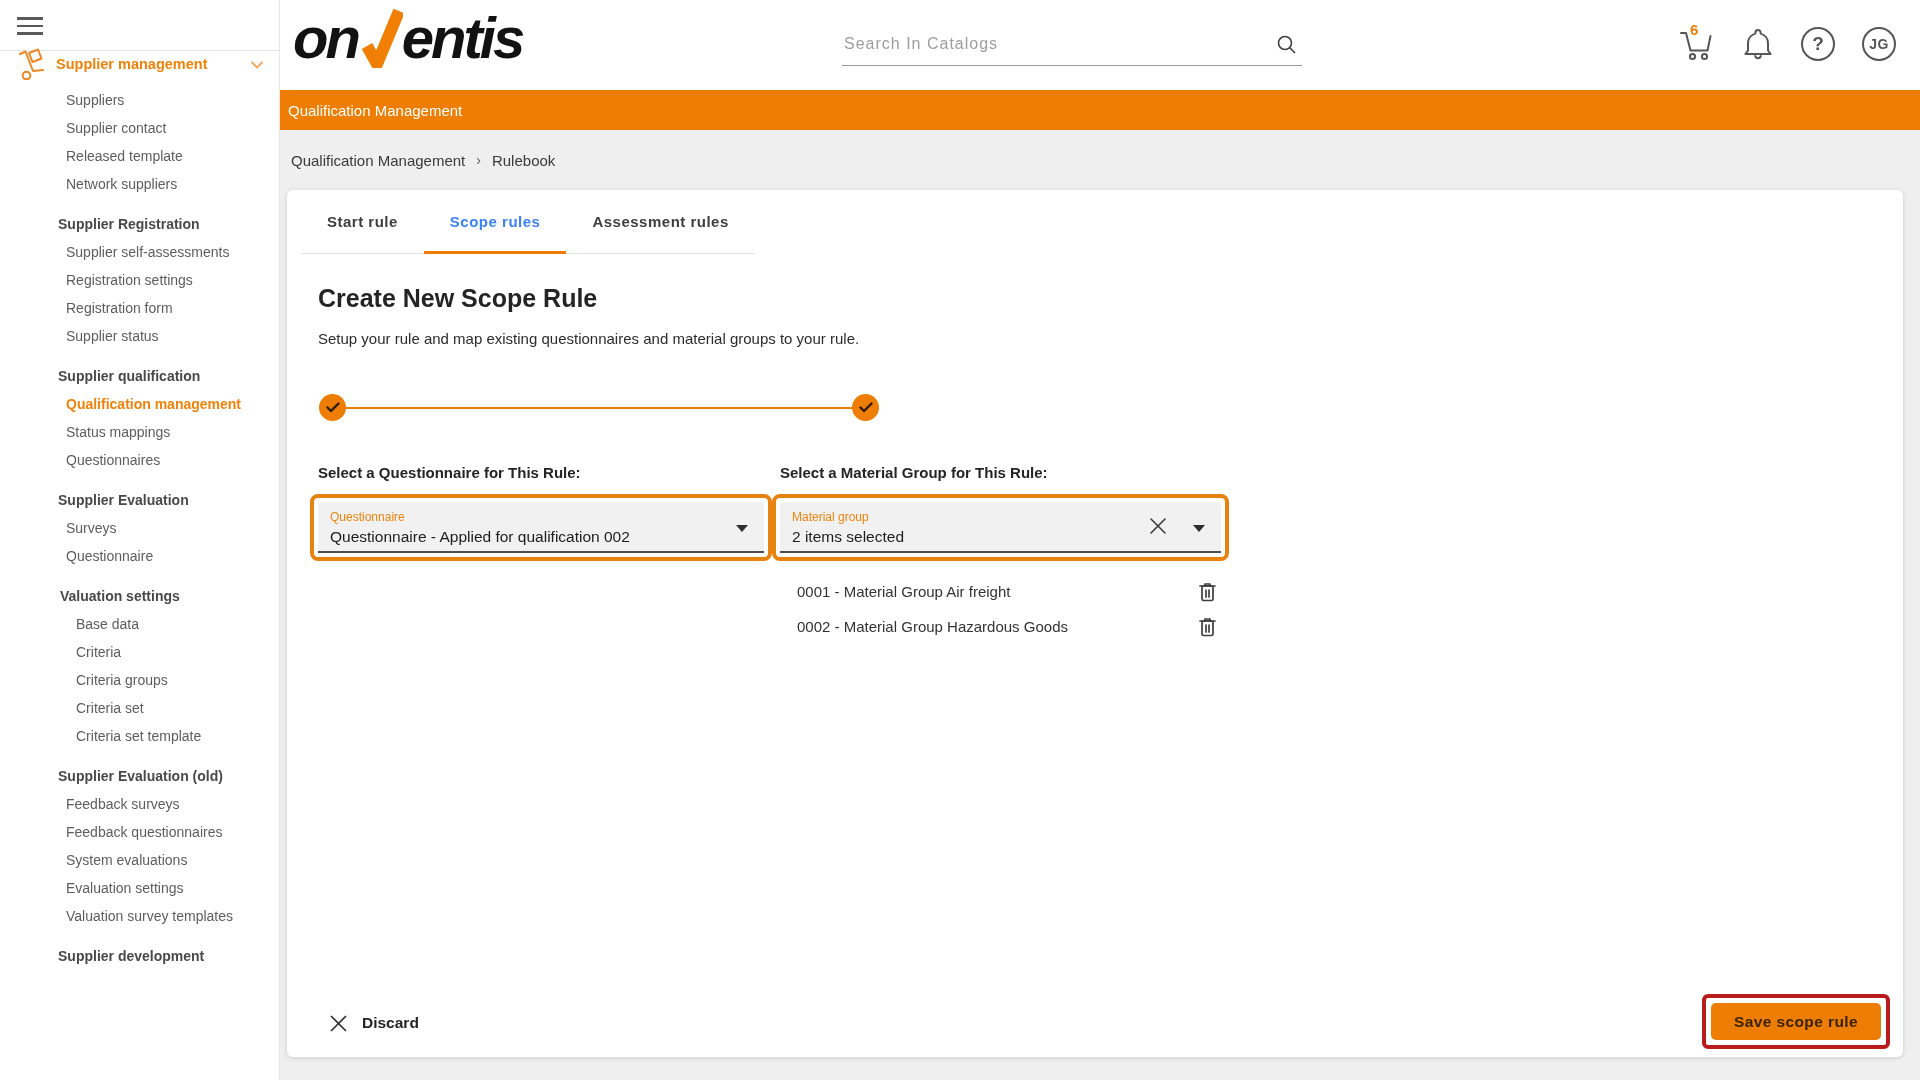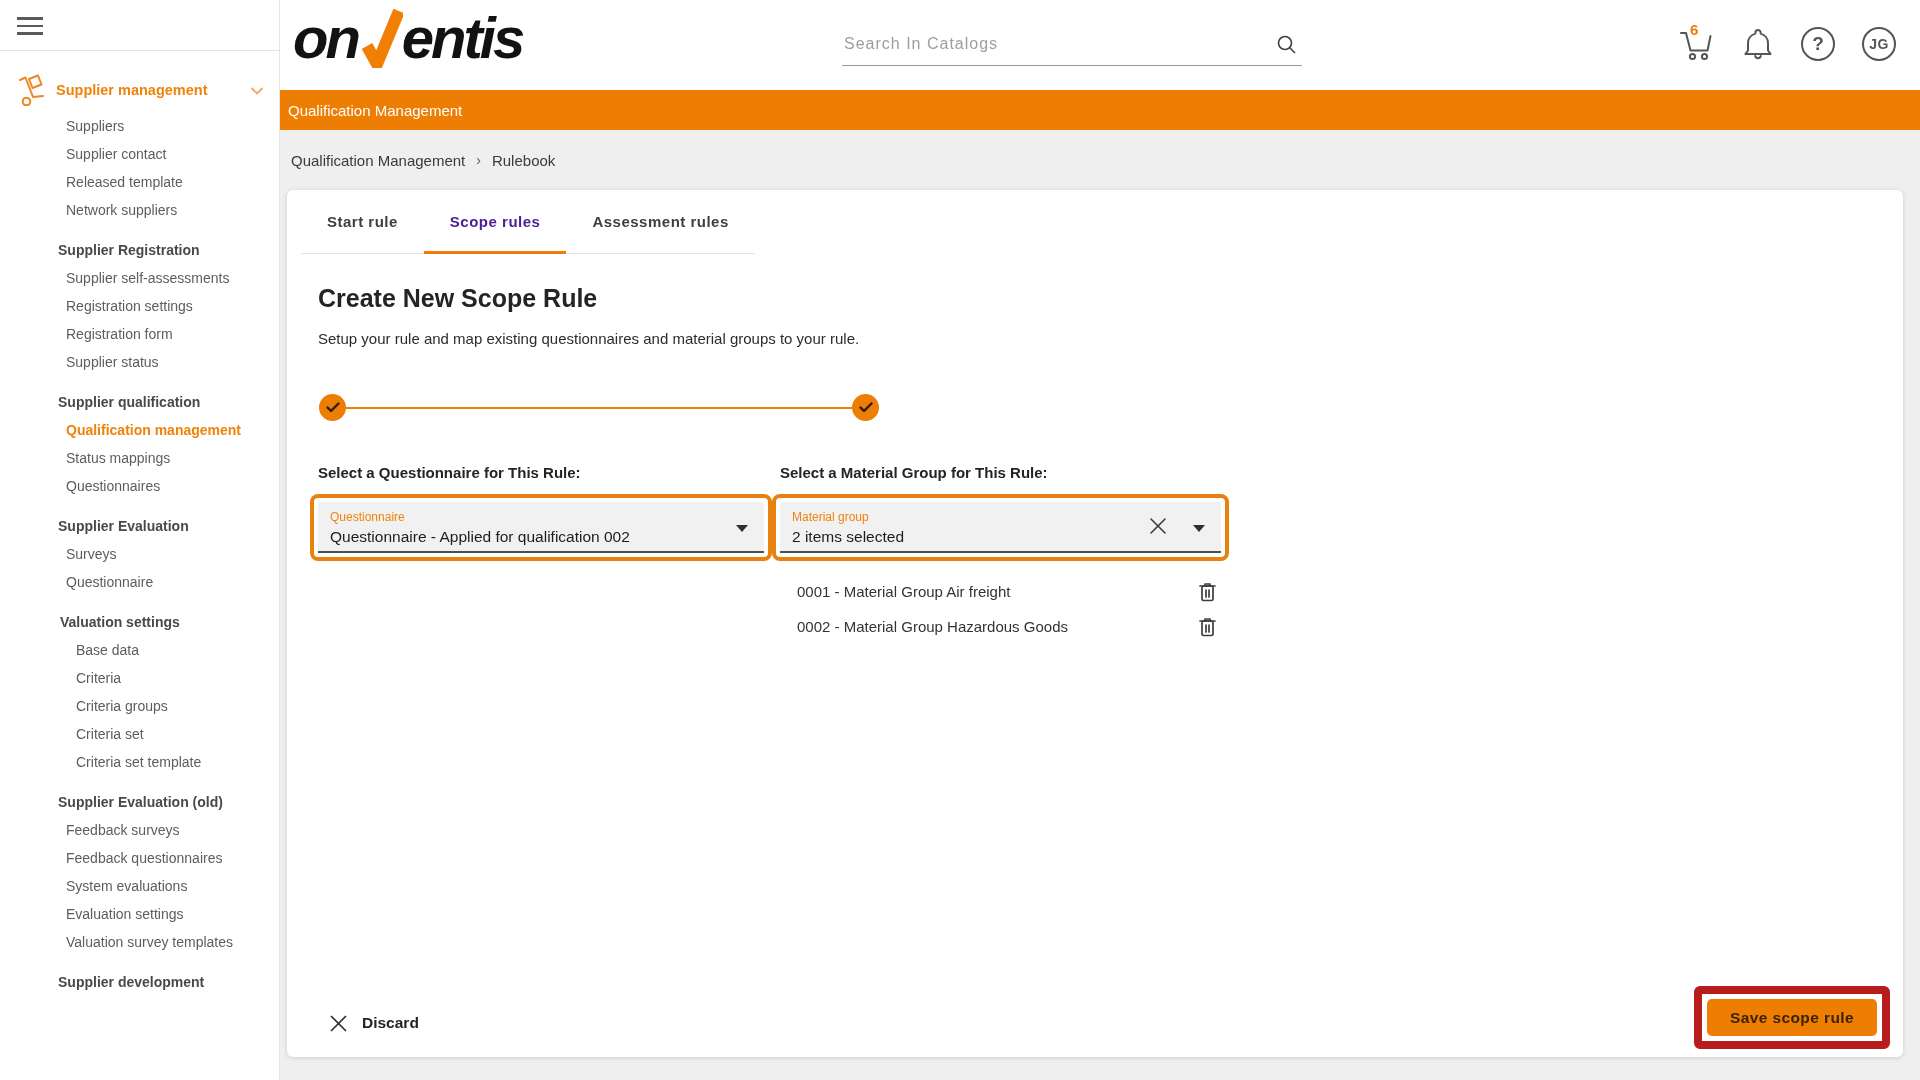--- a/index.html
+++ b/index.html
@@ -8,21 +8,21 @@
     width:1920px; height:1080px; overflow:hidden; position:relative;
     background:#efefef; font-family:"Liberation Sans", sans-serif; color:#2e2e2e;
   }
 
   
   .sidebar { position:absolute; left:0; top:0; width:280px; height:1080px;
     background:#ffffff; border-right:1px solid #e6e6e6; z-index:3; }
   .hamburger { position:absolute; top:17px; left:17px; width:26px; cursor:pointer; }
   .hamburger span { display:block; width:26px; height:2.5px; background:#5a5a5a; margin-bottom:5px; }
   .sidebar-divider { position:absolute; top:50px; left:0; width:280px; border-top:1px solid #e4e4e4; }
-  .nav { position:absolute; top:74px; left:0; right:0; }
+  .nav { position:absolute; top:48px; left:0; right:0; }
   .nav-root { display:flex; align-items:center; height:32px; padding:0 16px 0 15px;
     color:#f0820a; font-weight:bold; font-size:14.5px; cursor:pointer; margin-bottom:6px; }
   .nav-root .root-label { margin-left:9px; }
   .nav-root .chev { margin-left:auto; }
   .nav-item { height:28px; line-height:28px; font-size:14px; color:#5d5d5d;
     white-space:nowrap; cursor:pointer; }
   .nav-item.t-header { margin-top:12px; font-weight:bold; color:#494949; padding-left:58px; cursor:default; }
   .nav-item.t-item { padding-left:66px; }
   .nav-item.t-subheader { margin-top:12px; font-weight:bold; color:#494949; padding-left:60px; cursor:default; }
   .nav-item.t-subitem { padding-left:76px; }
@@ -55,21 +55,21 @@
   .crumbbar .sep { margin:0 11px; color:#5a5a5a; font-size:14px; }
   .crumbbar .crumb { cursor:pointer; }
 
   
   .card { position:absolute; left:287px; top:190px; width:1616px; height:867px;
     background:#ffffff; border-radius:6px; box-shadow:0 1px 5px rgba(0,0,0,0.14); }
   .tabs { display:flex; margin-left:14px; width:fit-content; height:64px;
     border-bottom:1px solid #e2e2e2; }
   .tab { padding:0 26px; display:flex; align-items:center; font-size:15px; font-weight:bold;
     letter-spacing:0.5px; color:#3e3e3e; position:relative; cursor:pointer; }
-  .tab.active { color:#4c1d95; }
+  .tab.active { color:#3b82f6; }
   .tab.active::after { content:""; position:absolute; left:0; right:0; bottom:-1px;
     height:3px; background:#ef7d05; }
   .page-title { margin:30px 0 4px 31px; font-size:25px; font-weight:bold; color:#242424; }
   .page-sub { margin:17px 0 0 31px; font-size:15px; color:#2c2c2c; }
 
   .stepper { display:flex; align-items:center; margin:47px 0 0 32px; width:560px; }
   .step-circle { width:27px; height:27px; border-radius:50%; background:#ee7d04; flex:0 0 27px;
     display:flex; align-items:center; justify-content:center; }
   .step-line { flex:1; height:2px; background:#ee7d04; }
 
@@ -85,21 +85,21 @@
   .caret { position:absolute; right:16px; top:23px; width:0; height:0;
     border-left:6px solid transparent; border-right:6px solid transparent; border-top:7px solid #2f2f2f; }
   .clear-x { position:absolute; right:50px; top:11px; padding:2px; cursor:pointer; }
 
   .mg-list { margin-top:13px; }
   .mg-row { display:flex; align-items:center; height:35px; padding-left:25px; font-size:15px; color:#333; }
   .mg-row .trash { margin-left:auto; margin-right:12px; cursor:pointer; display:flex; }
 
   .discard { position:absolute; left:43px; bottom:25px; display:flex; align-items:center;
     gap:15px; font-size:15.5px; font-weight:bold; color:#242424; cursor:pointer; }
-  .save-wrap { position:absolute; right:13px; bottom:8px; border:8px solid #b91c1c;
+  .save-wrap { position:absolute; right:13px; bottom:8px; border:4px solid #b91c1c;
     border-radius:6px; padding:5px; }
   .save-btn { background:#ee7d04; border:none; border-radius:5px; height:37px; padding:0 23px;
     font-family:"Liberation Sans", sans-serif; font-size:15.5px; font-weight:bold;
     color:#3a2300; letter-spacing:0.4px; cursor:pointer; }
 </style>
 </head>
 <body>
 
 <div class="sidebar">
   <div class="hamburger">

